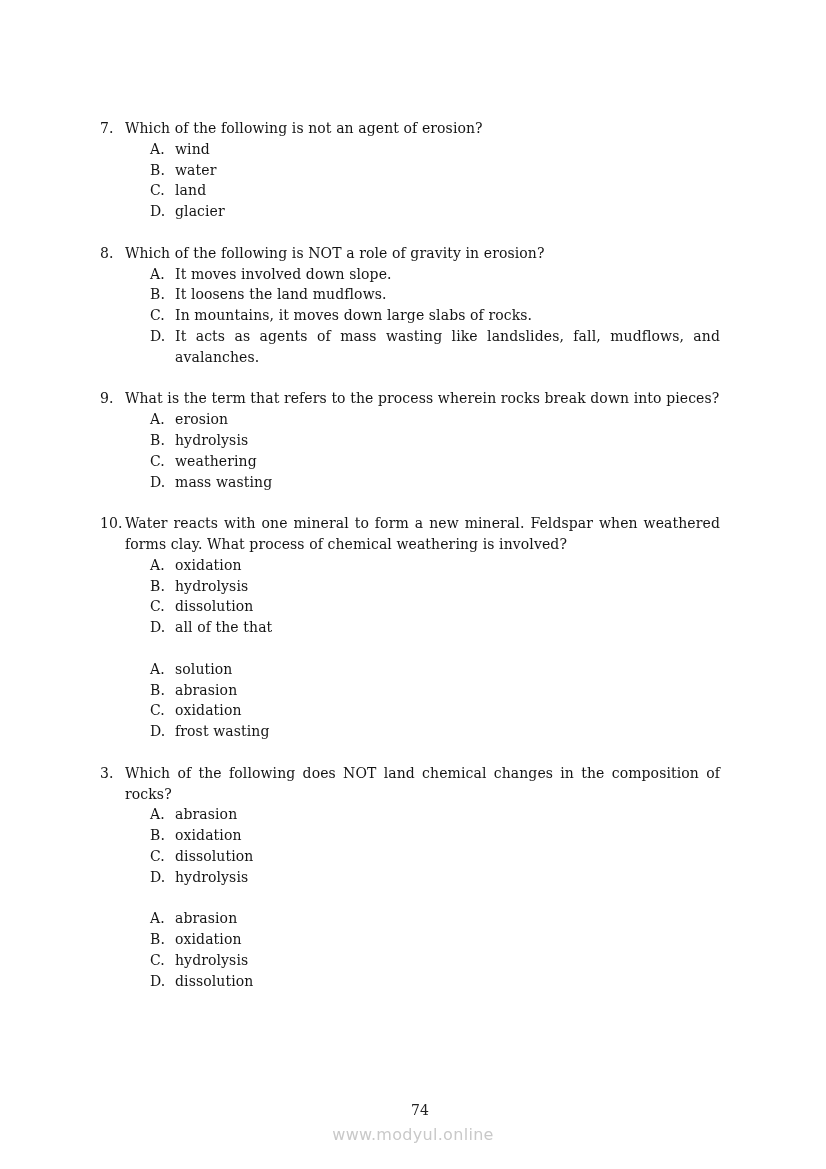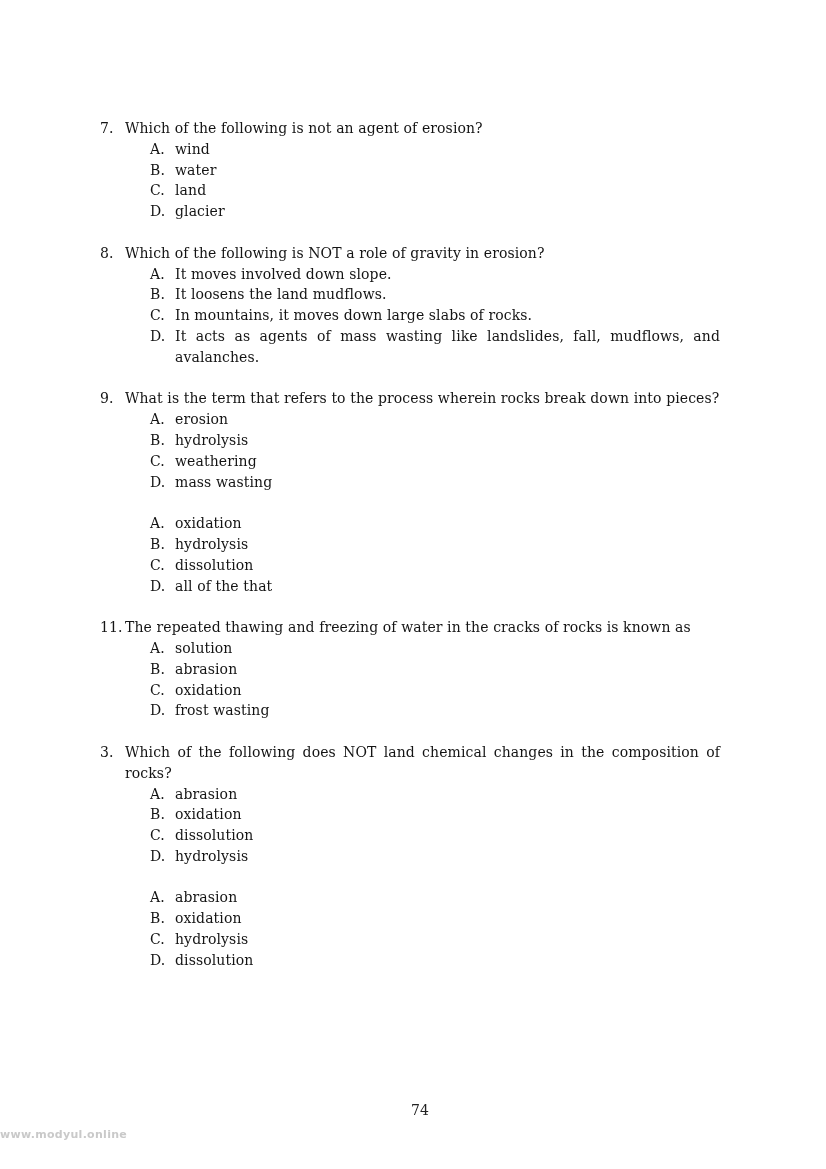--- a/index.html
+++ b/index.html
@@ -62,26 +62,25 @@
     width: 100%;
     text-align: center;
     font-size: 14px;
     color: #222222;
   }
   .footer-watermark {
     position: absolute;
     top: 1125px;
     left: 0;
     width: 100%;
-    text-align: left;
-    font-size: 11px;
+    text-align: center;
+    font-size: 16px;
     color: #c9c9c9;
     font-family: "DejaVu Sans", "Liberation Sans", sans-serif;
     letter-spacing: 0.3px;
-    font-weight: bold;
   }
 </style>
 </head>
 <body>
 
 <div class="page">
   <div class="content">
       <div class="question">
         <div class="q-head">
           <span class="q-num">7.</span>
@@ -148,44 +147,44 @@
             <span class="opt-letter">C.</span>
             <div class="opt-text">weathering</div>
           </div>
           <div class="option">
             <span class="opt-letter">D.</span>
             <div class="opt-text">mass wasting</div>
           </div>
         </div>
       </div>
       <div class="question">
+        <div class="q-head">
+          <span class="q-num">10.</span>
+          <div class="q-text">Water reacts with one mineral to form a new mineral. Feldspar when weathered forms clay. What process of chemical weathering is involved?</div>
+        </div>
         <div class="options">
           <div class="option">
             <span class="opt-letter">A.</span>
             <div class="opt-text">oxidation</div>
           </div>
           <div class="option">
             <span class="opt-letter">B.</span>
             <div class="opt-text">hydrolysis</div>
           </div>
           <div class="option">
             <span class="opt-letter">C.</span>
             <div class="opt-text">dissolution</div>
           </div>
           <div class="option">
             <span class="opt-letter">D.</span>
             <div class="opt-text">all of the that</div>
           </div>
         </div>
       </div>
       <div class="question">
-        <div class="q-head">
-          <span class="q-num">11.</span>
-          <div class="q-text">The repeated thawing and freezing of water in the cracks of rocks is known as</div>
-        </div>
         <div class="options">
           <div class="option">
             <span class="opt-letter">A.</span>
             <div class="opt-text">solution</div>
           </div>
           <div class="option">
             <span class="opt-letter">B.</span>
             <div class="opt-text">abrasion</div>
           </div>
           <div class="option">

